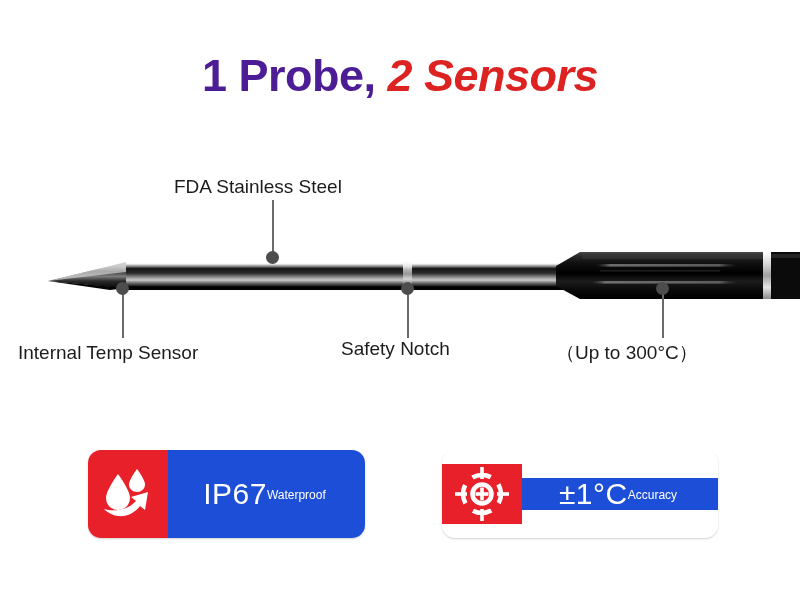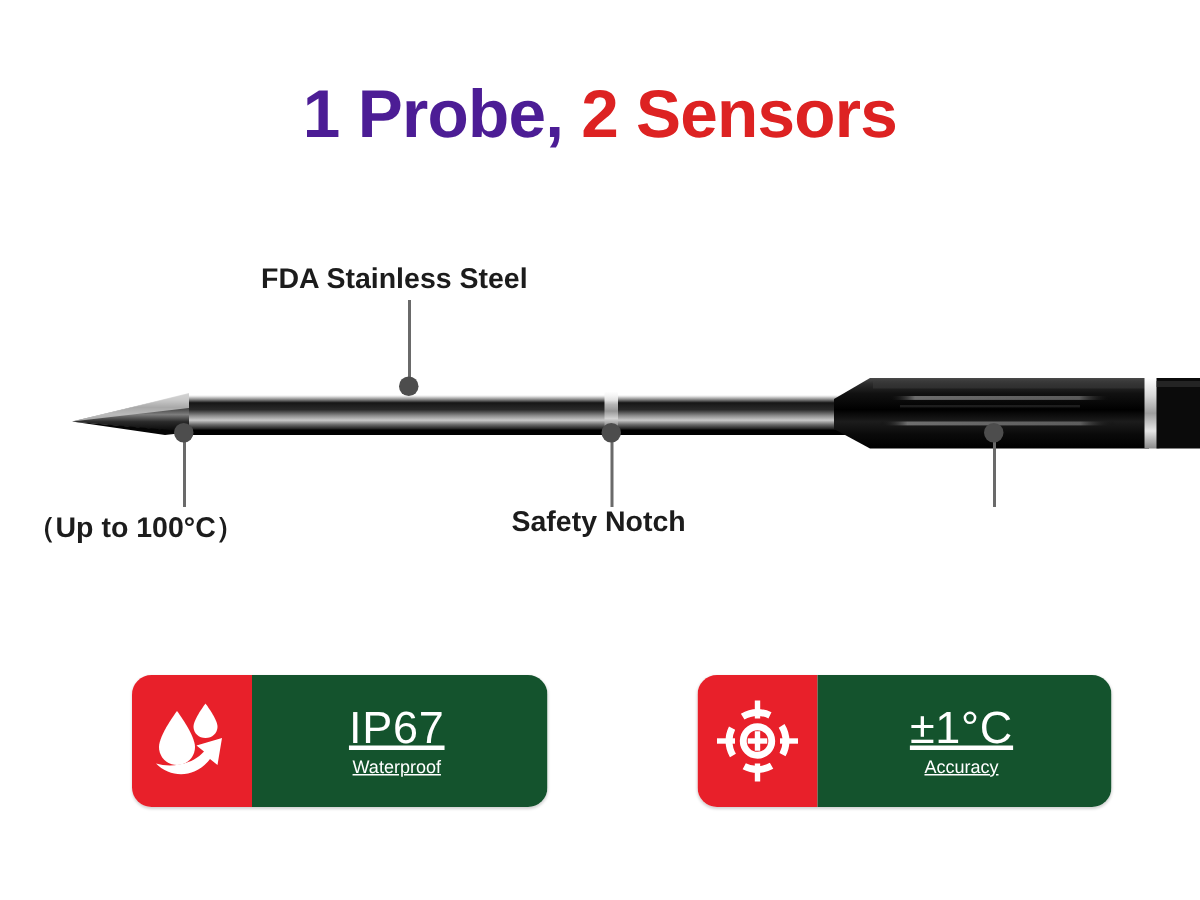--- a/index.html
+++ b/index.html
@@ -24,27 +24,27 @@
     left: 0;
     width: 800px;
     text-align: center;
     font-size: 45px;
     font-weight: bold;
     letter-spacing: -0.5px;
     line-height: 1.05;
     white-space: nowrap;
   }
   #title .tpart { color: #4c1d95; }
-  #title .tred  { color: #dd2222; }
+  #title .tred  { color: #dd2222; font-style: italic; }
 
   
   .callout {
     position: absolute;
     font-size: 19px;
-    font-weight: bold;
+    font-weight: normal;
     color: #1c1c1c;
     line-height: 1.32;
     white-space: nowrap;
   }
   .callout .sub { display: block; }
 
   #label-fda      { left: 174px; top: 174px; }
   #label-internal { left: 18px;  top: 340px; }
   #label-notch    { left: 341px; top: 336px; }
   #label-ambient  { left: 556px; top: 340px; }
@@ -79,46 +79,45 @@
     box-shadow: 0 1px 2px rgba(0,0,0,0.18);
   }
   .badge-icon {
     width: 80px;
     display: flex;
     align-items: center;
     justify-content: center;
     flex: 0 0 auto;
   }
   .badge-text {
-    background: #14532d;
+    background: #1d4ed8;
     flex: 1 1 auto;
     display: flex;
-    flex-direction: column;
+    flex-direction: row;
     align-items: center;
     justify-content: center;
     padding: 0 16px 0 12px;
     color: #ffffff;
-    text-decoration: underline;
   }
   .badge-main {
     font-size: 30px;
     font-weight: normal;
     line-height: 1.05;
     letter-spacing: 0.5px;
     white-space: nowrap;
   }
   .badge-sub {
     font-size: 12px;
     font-weight: normal;
     line-height: 1.2;
     margin-top: 2px;
     white-space: nowrap;
   }
   #badge-waterproof { left: 88px;  width: 277px; }
-  #badge-accuracy   { left: 465px; width: 276px; }
+  #badge-accuracy   { left: 442px; width: 276px; align-items: center; }
 </style>
 </head>
 <body>
 
 <div id="title">
   <span class="tpart">1 Probe, </span><span class="tred">2 Sensors</span>
 </div>
 
 <svg id="probe" viewBox="0 0 800 600" width="800" height="600" xmlns="http://www.w3.org/2000/svg">
   <defs>
@@ -221,28 +220,29 @@
 <div class="marker" style="left:401px; top:282px;"></div>
 
 <div class="leader" style="left:662px; top:294px; height:44px;"></div>
 <div class="marker" style="left:656px; top:282px;"></div>
 
 <div class="callout" id="label-fda">
   <span>FDA Stainless Steel</span>
 </div>
 
 <div class="callout" id="label-internal">
-  <span class="sub">（Up to 100°C）</span>
+  <span>Internal Temp Sensor</span>
 </div>
 
 <div class="callout" id="label-notch">
   <span>Safety Notch</span>
 </div>
 
 <div class="callout" id="label-ambient">
+  <span class="sub">（Up to 300°C）</span>
 </div>
 
 <div class="badge" id="badge-waterproof">
   <div class="badge-icon" style="background:#e8202a;">
     <svg width="60" height="60" viewBox="0 0 60 60">
 
       <path d="M 20,10 C 20,10 8,26 8,34 C 8,41 13.5,46 20,46 C 26.5,46 32,41 32,34 C 32,26 20,10 20,10 Z" fill="#ffffff"></path>
 
       <path d="M 39,5 C 39,5 31,15.5 31,20.5 C 31,24.8 34.6,28 39,28 C 43.4,28 47,24.8 47,20.5 C 47,15.5 39,5 39,5 Z" fill="#ffffff"></path>
 

